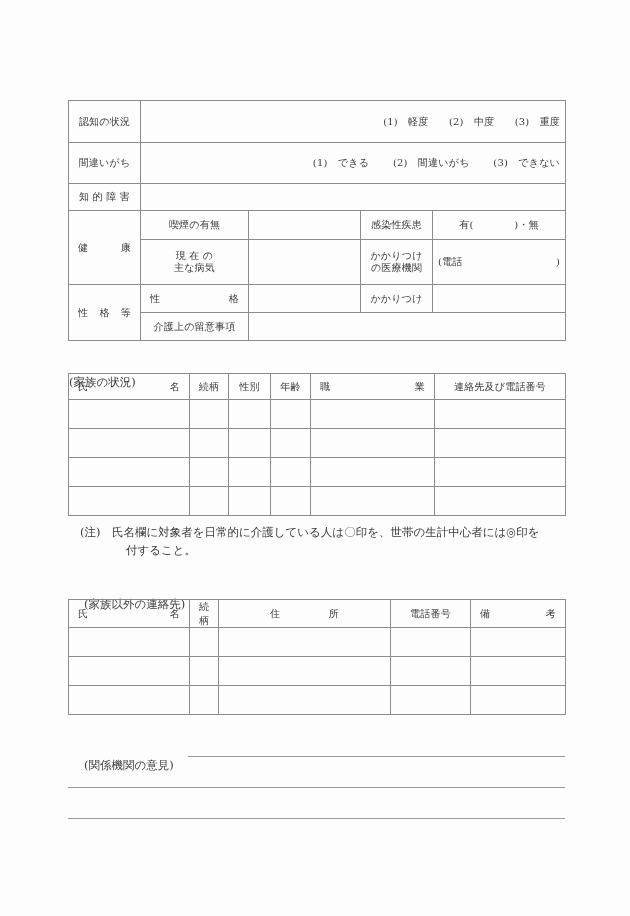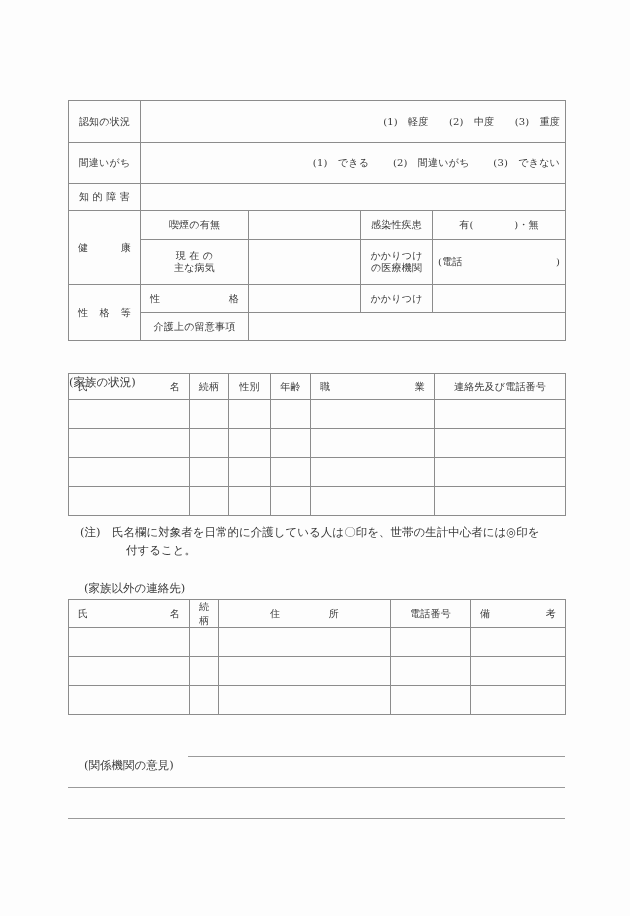--- a/index.html
+++ b/index.html
@@ -78,21 +78,21 @@
   }
 
   
   .caption {
     position: absolute;
     font-size: 11.5px;
     color: #3a3a3a;
     white-space: nowrap;
   }
   #cap-family  { left: 69px; top: 355px; margin-top: 20px; }
-  #cap-contacts{ left: 84px; top: 581px; }
+  #cap-contacts{ left: 84px; top: 597px; }
   #cap-opinion { left: 84px; top: 726px; margin-top: 32px; }
 
   
   #tbl-family {
     left: 68px;
     top: 373px;
     width: 497px;
   }
 
   

